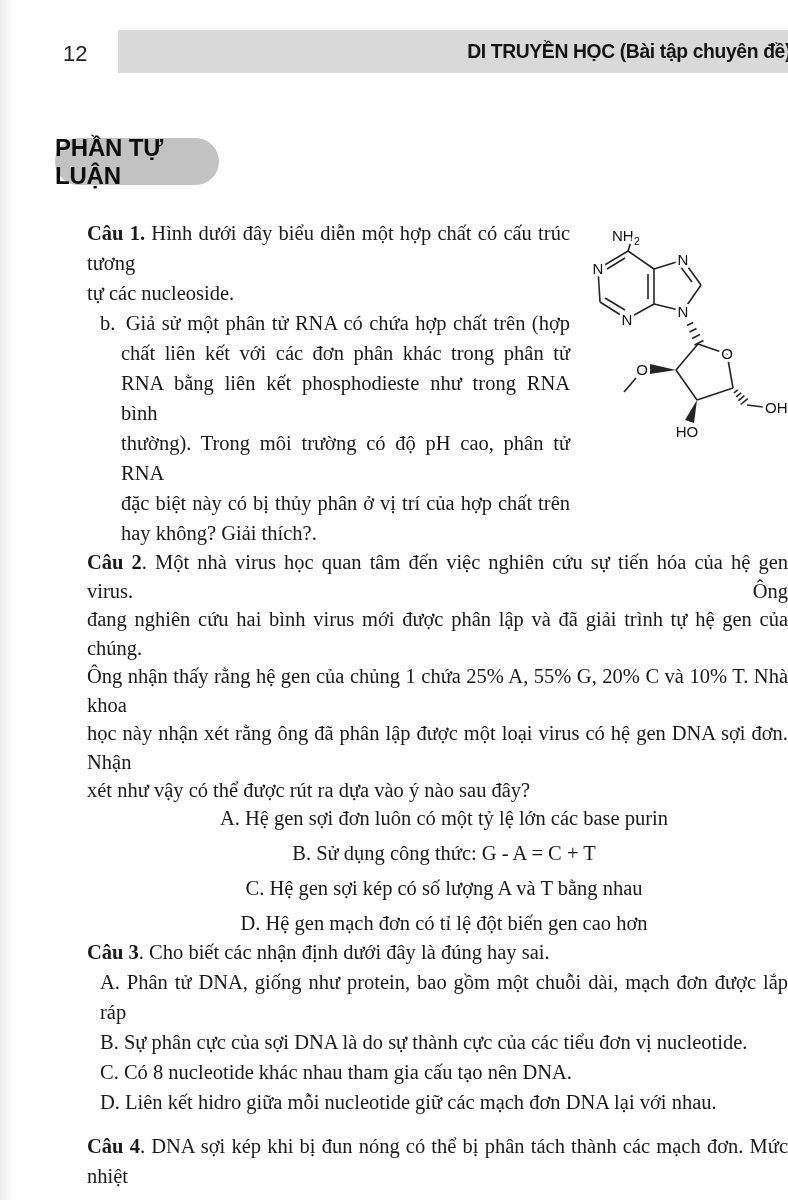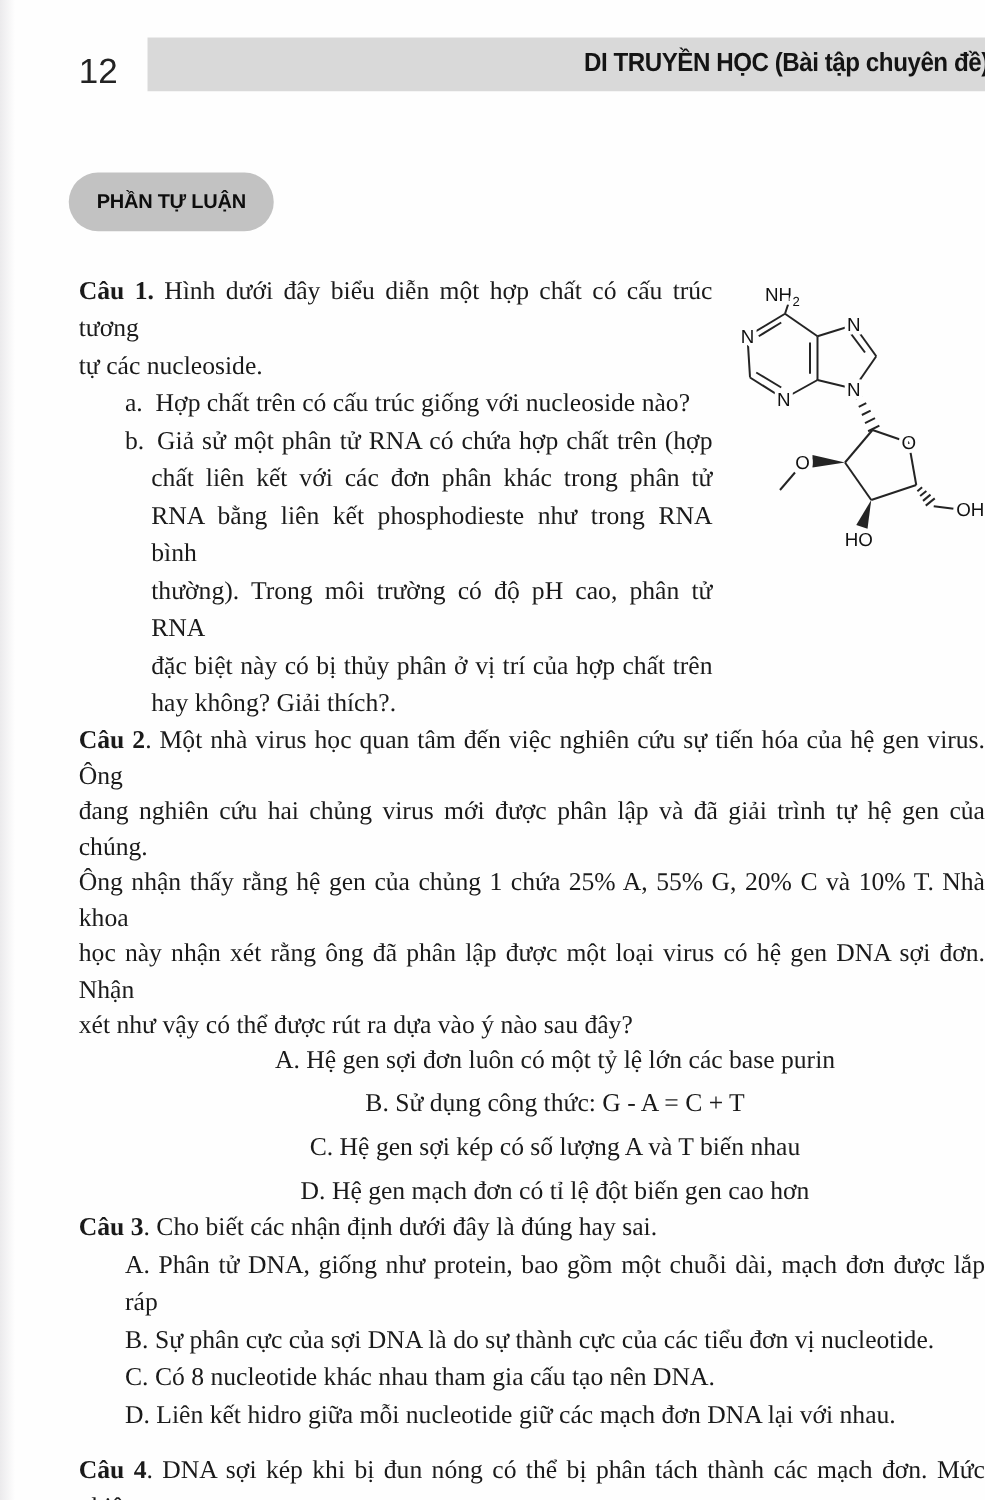--- a/index.html
+++ b/index.html
@@ -17,41 +17,41 @@
     background:#d9d9d9;
   }
   .header-title {
     position:absolute; right:-3px; top:9px;
     font-family:"Liberation Sans", sans-serif; font-weight:bold;
     font-size:21px; letter-spacing:-0.4px; color:#141414; white-space:nowrap;
     transform:scaleX(0.92); transform-origin:100% 50%;
   }
   .page-num {
     position:absolute; left:63px; top:41px;
-    font-family:"Liberation Sans", sans-serif; font-size:28px; color:#232323;
+    font-family:"Liberation Sans", sans-serif; font-size:22px; color:#232323;
   }
   .pill {
     position:absolute; left:55px; top:138px; width:164px; height:47px;
     background:#c2c2c2; border-radius:24px;
     display:flex; align-items:center; justify-content:center;
     font-family:"Liberation Sans", sans-serif; font-weight:bold;
-    font-size:16px; letter-spacing:-0.2px; color:#0d0d0d;
+    font-size:24px; letter-spacing:-0.2px; color:#0d0d0d;
   }
   .content {
     position:absolute; left:63px; top:218px; width:725px;
     font-family:"Liberation Serif","DejaVu Serif", serif;
     font-size:20.5px; color:#1a1a1a;
   }
   .block { width:100%; }
   #q1  { width:507px; line-height:30px; }
   #q2p { line-height:28.5px; }
   #q2o { line-height:35px; margin-top:-4px;text-align:center; }
   #q3  { line-height:30px; margin-top:-4px; }
   #q4p { line-height:30px; margin-top:14px; }
-  .line { white-space:normal; }
+  .line { white-space:normal;margin-left:24px; }
   .in1 { margin-left:37px; }
   .in2 { margin-left:58px; }
   .just { text-align:justify; text-align-last:justify; }
   b { font-weight:bold;text-align:center; }
   .molecule {
     position:absolute; left:570px; top:207px; width:218px; height:246px;
   }
   .molecule line, .molecule polyline { stroke:#242424; stroke-width:1.6; fill:none; }
   .molecule polygon { fill:#242424; stroke:none; }
   .molecule .hash { stroke-width:1.4; }
@@ -72,39 +72,38 @@
     <div class="header-title">DI TRUYỀN HỌC (Bài tập chuyên đề)</div>
   </div>
   <div class="page-num">12</div>
 
   <div class="pill">PHẦN TỰ LUẬN</div>
 
   <div class="content">
     <div class="block" id="q1">
         <div class="line in0 just"><b>Câu 1.</b> Hình dưới đây biểu diễn một hợp chất có cấu trúc tương</div>
         <div class="line in0">tự các nucleoside.</div>
-        <div class="line in1">a. Hợp chất trên có cấu trúc giống với nucleoside nào?</div>
         <div class="line in1 just">b. Giả sử một phân tử RNA có chứa hợp chất trên (hợp</div>
         <div class="line in2 just">chất liên kết với các đơn phân khác trong phân tử</div>
         <div class="line in2 just">RNA bằng liên kết phosphodieste như trong RNA bình</div>
         <div class="line in2 just">thường). Trong môi trường có độ pH cao, phân tử RNA</div>
         <div class="line in2 just">đặc biệt này có bị thủy phân ở vị trí của hợp chất trên</div>
         <div class="line in2">hay không? Giải thích?.</div>
       </div>
     <div class="block" id="q2p">
         <div class="line in0 just"><b>Câu 2</b>. Một nhà virus học quan tâm đến việc nghiên cứu sự tiến hóa của hệ gen virus. Ông</div>
-        <div class="line in0 just">đang nghiên cứu hai chủng virus mới được phân lập và đã giải trình tự hệ gen của chúng.</div>
+        <div class="line in0 just">đang nghiên cứu hai bình virus mới được phân lập và đã giải trình tự hệ gen của chúng.</div>
         <div class="line in0 just">Ông nhận thấy rằng hệ gen của chủng 1 chứa 25% A, 55% G, 20% C và 10% T. Nhà khoa</div>
         <div class="line in0 just">học này nhận xét rằng ông đã phân lập được một loại virus có hệ gen DNA sợi đơn. Nhận</div>
         <div class="line in0">xét như vậy có thể được rút ra dựa vào ý nào sau đây?</div>
       </div>
     <div class="block" id="q2o">
         <div class="line in1">A. Hệ gen sợi đơn luôn có một tỷ lệ lớn các base purin</div>
         <div class="line in1">B. Sử dụng công thức: G - A = C + T</div>
-        <div class="line in1">C. Hệ gen sợi kép có số lượng A và T biến nhau</div>
+        <div class="line in1">C. Hệ gen sợi kép có số lượng A và T bằng nhau</div>
         <div class="line in1">D. Hệ gen mạch đơn có tỉ lệ đột biến gen cao hơn</div>
       </div>
     <div class="block" id="q3">
         <div class="line in0"><b>Câu 3</b>. Cho biết các nhận định dưới đây là đúng hay sai.</div>
         <div class="line in1 just">A. Phân tử DNA, giống như protein, bao gồm một chuỗi dài, mạch đơn được lắp ráp</div>
         <div class="line in1">B. Sự phân cực của sợi DNA là do sự thành cực của các tiểu đơn vị nucleotide.</div>
         <div class="line in1">C. Có 8 nucleotide khác nhau tham gia cấu tạo nên DNA.</div>
         <div class="line in1">D. Liên kết hidro giữa mỗi nucleotide giữ các mạch đơn DNA lại với nhau.</div>
       </div>
     <div class="block" id="q4p">

